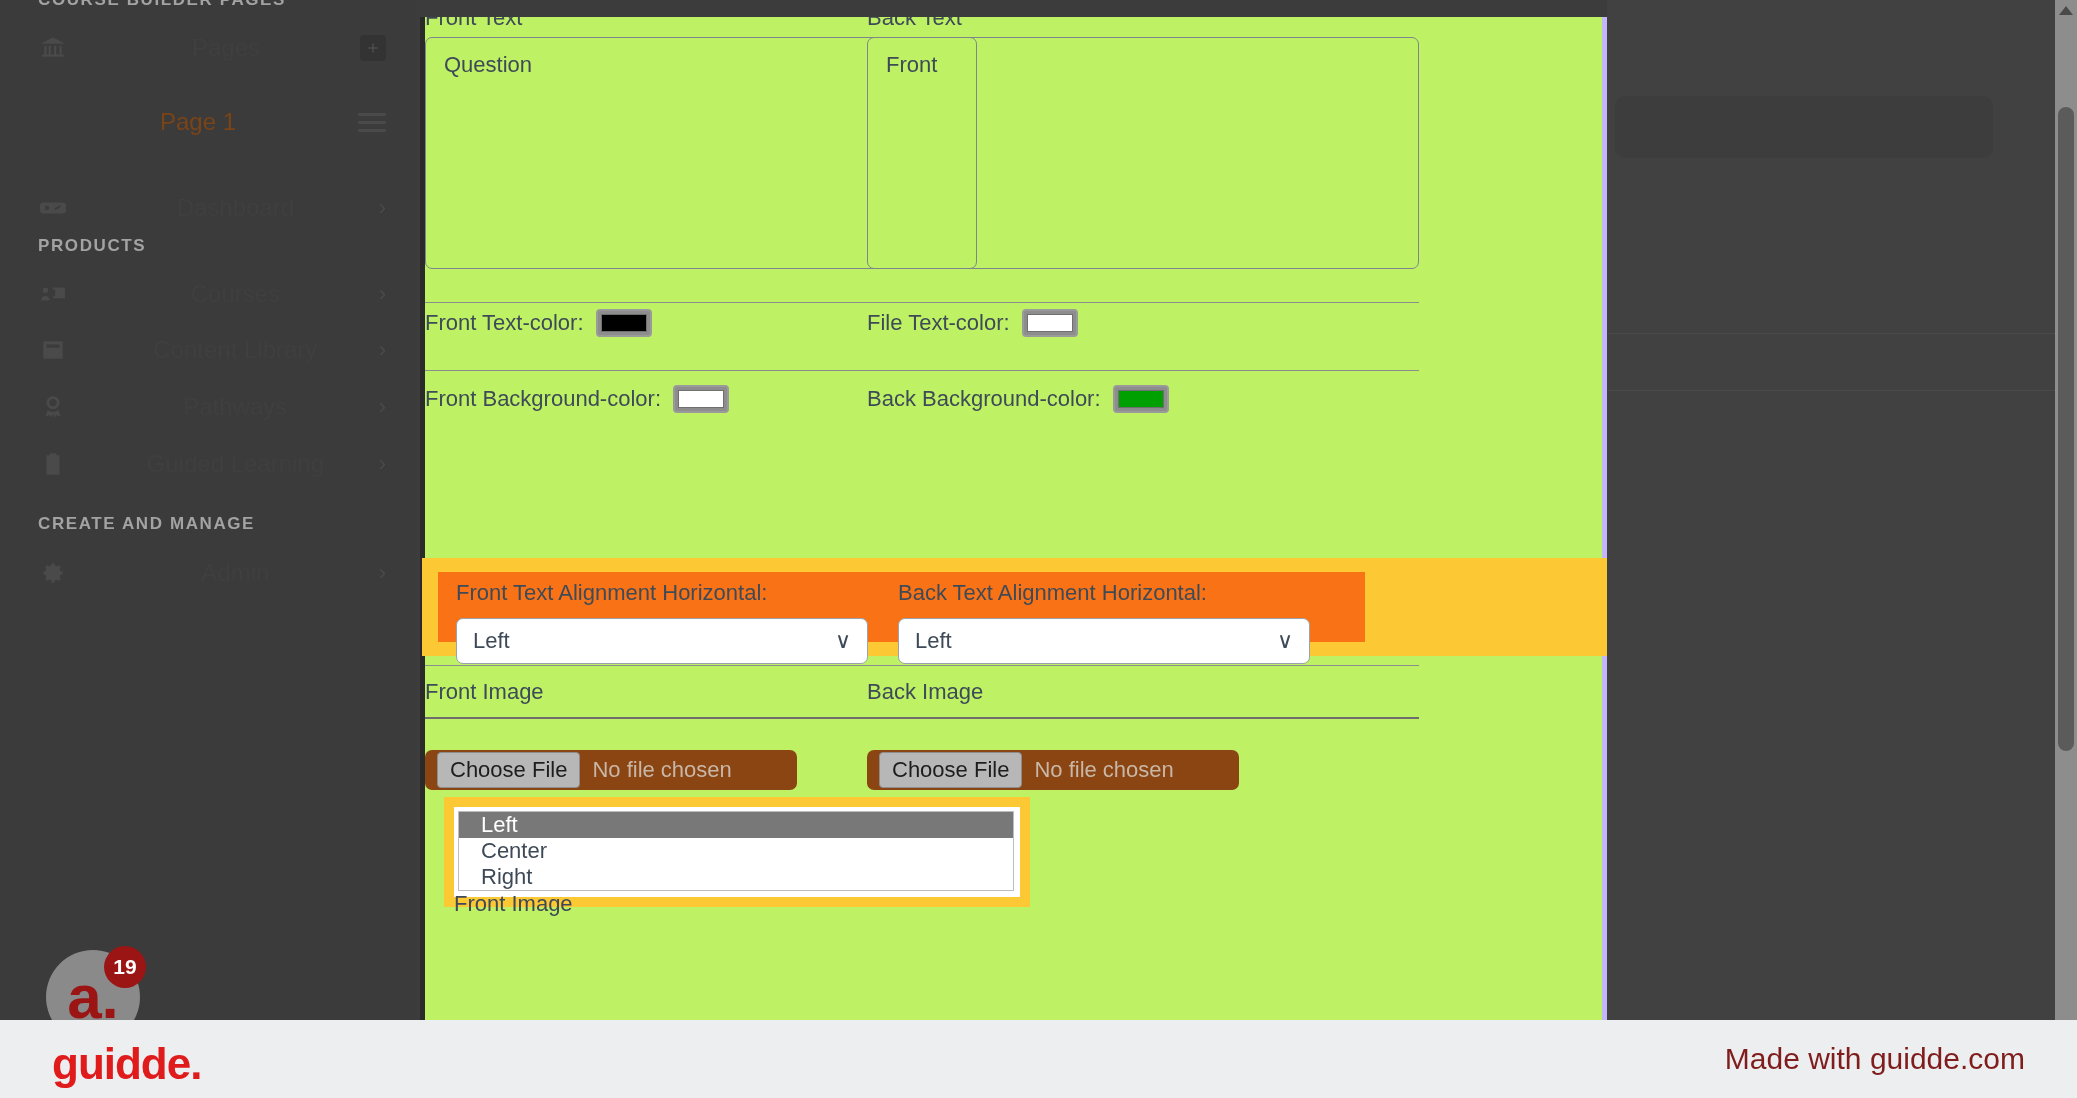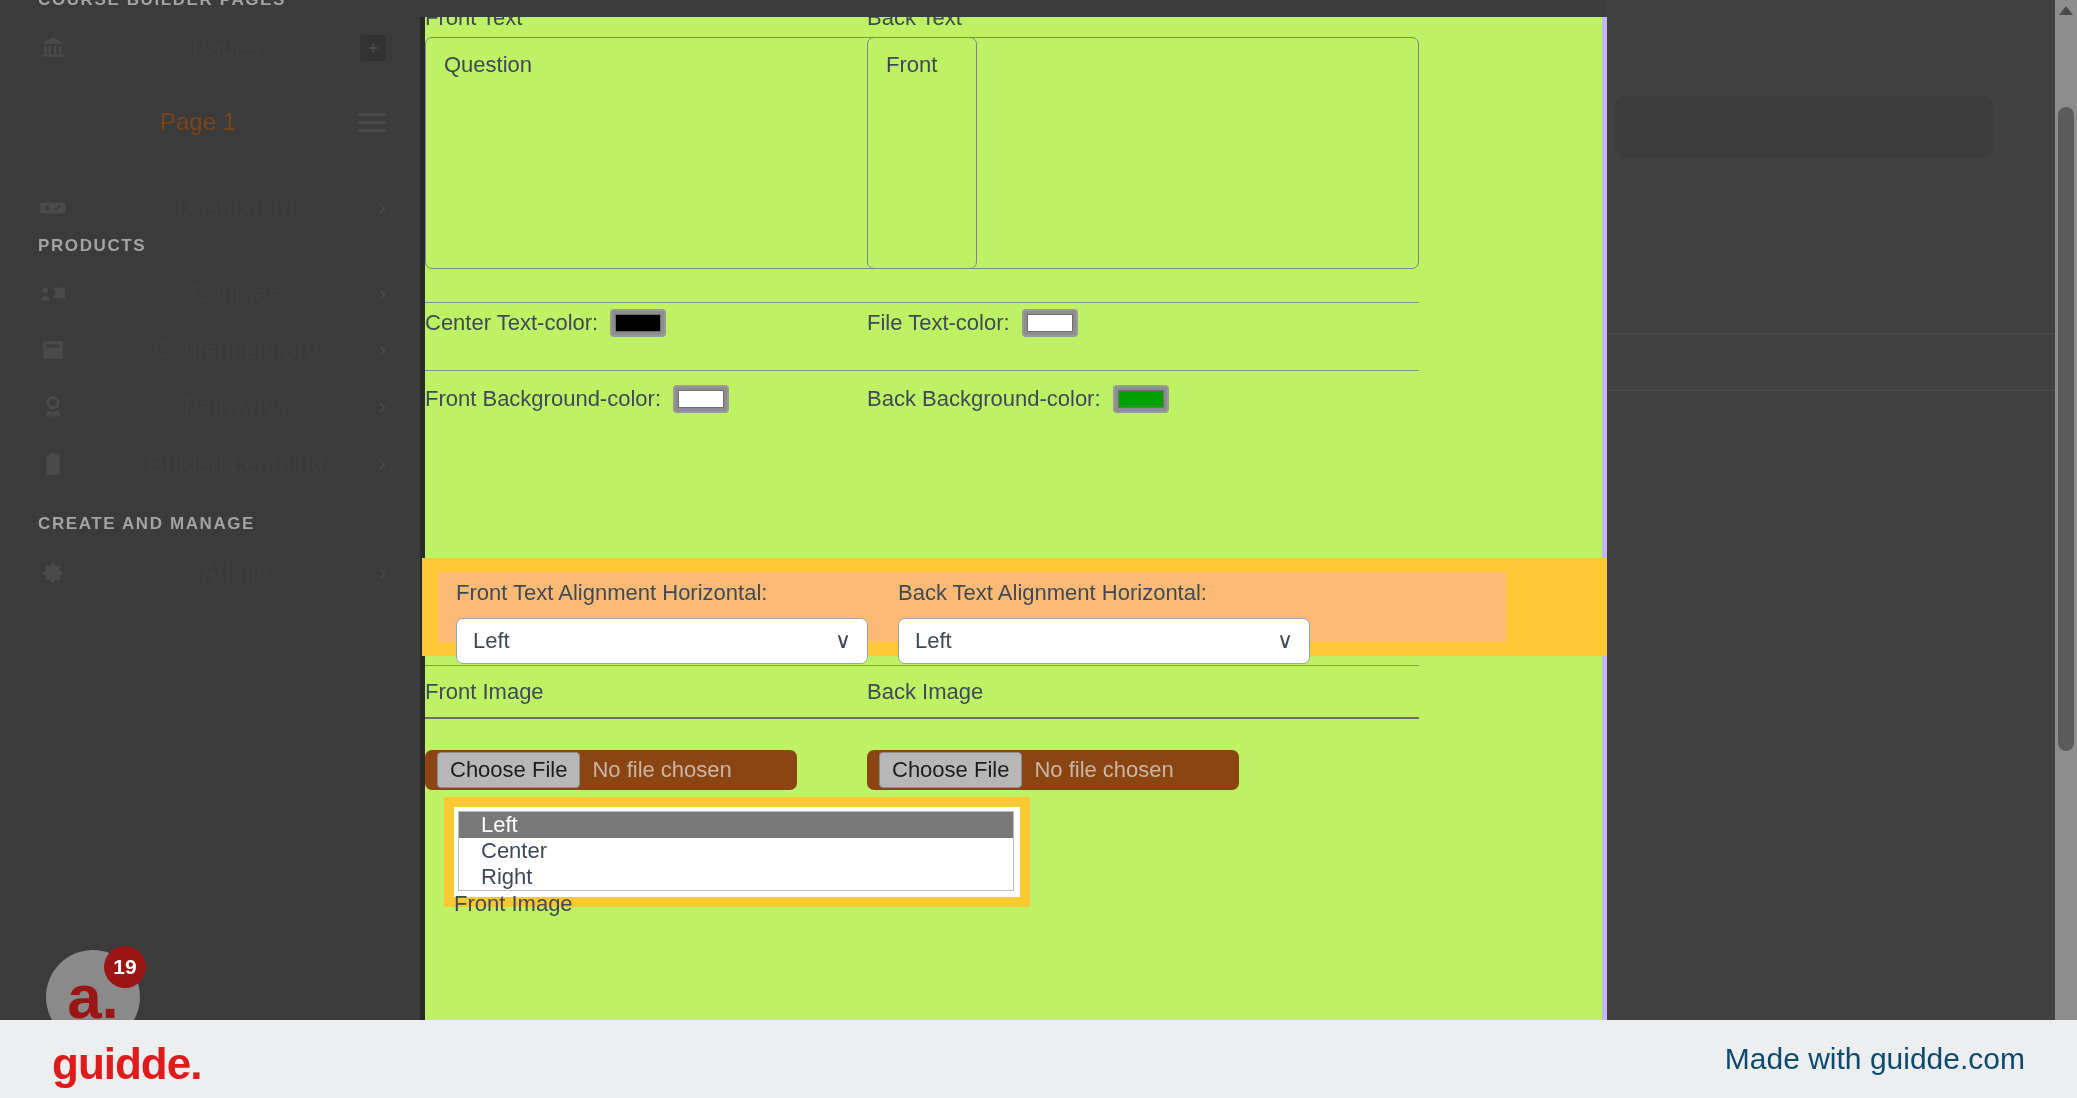--- a/index.html
+++ b/index.html
@@ -119,22 +119,22 @@
     padding:4px 12px; font-size:22px; color:#1d1d1d;
   }
   .file-btn .nfc { font-size:22px; color:#c8b6a7; }
 
   
   .hl-band {
     position:absolute; left:422px; top:558px; width:1185px; height:98px;
     background:#fcc935; z-index:30;
   }
   .hl-band-inner {
-    position:absolute; left:16px; top:14px; width:1069px; height:70px;
-    background:#fdba74;
+    position:absolute; left:16px; top:14px; width:927px; height:70px;
+    background:#f97316;
   }
   .hl-band-row { position:absolute; left:0; top:0; width:1153px; }
   .hl-lbl { position:absolute; font-size:22px; color:#3e4a57; top:-40px; white-space:nowrap; }
   .hl-select {
     position:absolute; top:10px; height:46px; border:1px solid #9aa3ad; border-radius:7px;
     background:#fff; display:flex; align-items:center; justify-content:space-between;
     padding:0 16px; font-size:22px; color:#3e4a57;
   }
 
   
@@ -167,21 +167,21 @@
     background:#5b5b5b; border-radius:8px;
   }
 
   
   .footer {
     position:absolute; left:0; bottom:0; width:2077px; height:78px;
     background:#edeef0; display:flex; align-items:center;
     padding:0 52px; justify-content:space-between;
   }
   .brand { font-size:44px; font-weight:700; color:#e01b1b; letter-spacing:-1px;margin-top:10px; }
-  .made-with { font-size:30px; color:#0c4a6e; }
+  .made-with { font-size:30px; color:#7f1d1d; }
 </style>
 </head>
 <body>
 
 <div id="root">
 
   <div class="app-bg"></div>
 
   <div class="sidebar">
 
@@ -299,21 +299,21 @@
       </div>
 
       <div class="col-left textarea-box" style="top:20px;">Question</div>
       <div class="col-right textarea-box" style="top:20px;">Front</div>
 
       <div class="col-left hr" style="top:285px;"></div>
       <div class="col-right hr" style="top:285px;"></div>
 
       <div class="col-left" style="top:292px;">
         <div class="swatch-wrap">
-          <span class="fld-label">Center Text-color:</span>
+          <span class="fld-label">Front Text-color:</span>
           <span class="swatch">
               <i style="background:#000000"></i>
             </span>
         </div>
       </div>
       <div class="col-right" style="top:292px;">
         <div class="swatch-wrap">
           <span class="fld-label">File Text-color:</span>
           <span class="swatch">
               <i style="background:#ffffff"></i>

